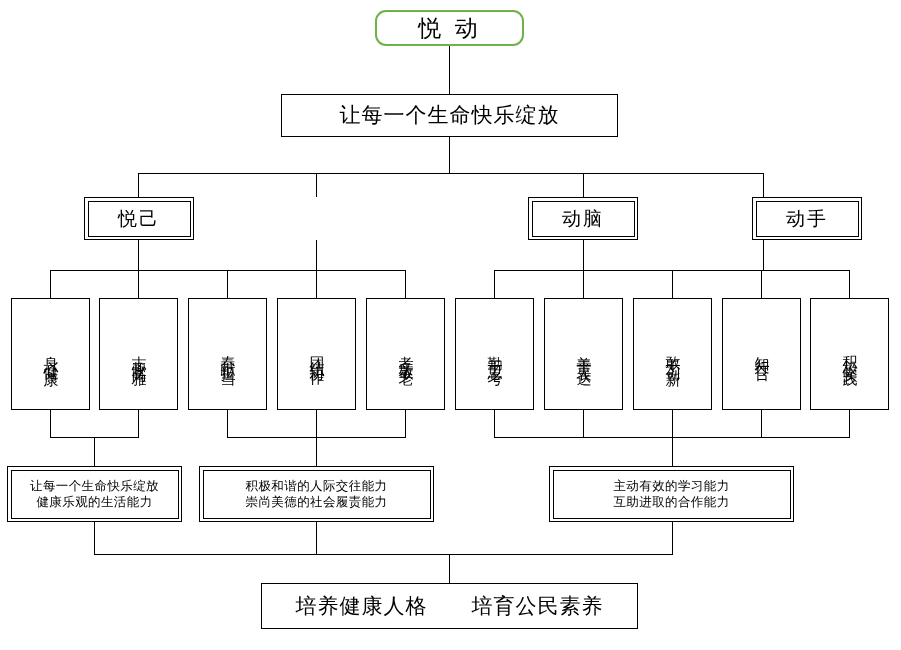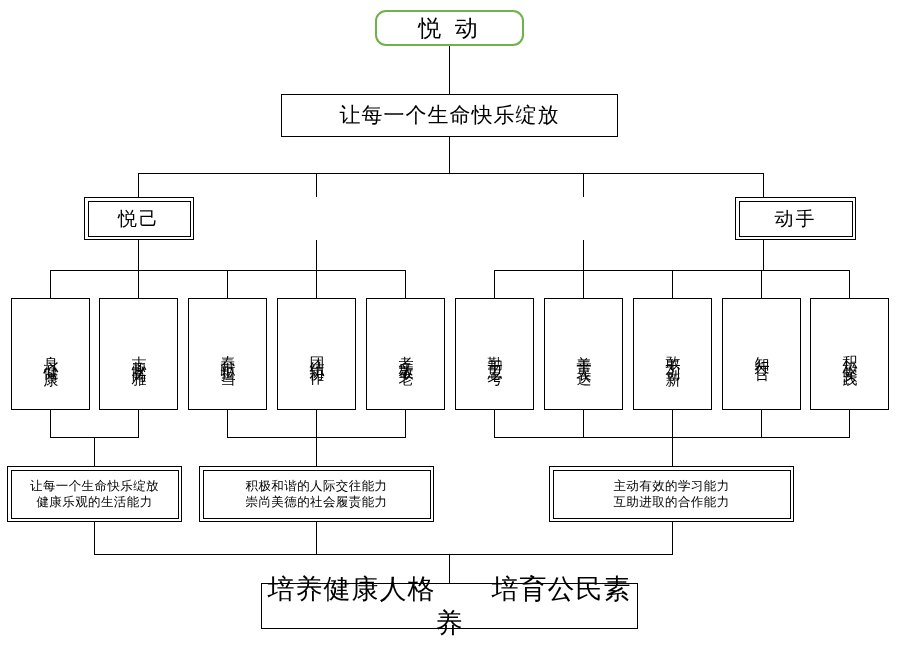--- a/index.html
+++ b/index.html
@@ -75,22 +75,23 @@
     text-orientation: upright;
     letter-spacing: 5px;
     line-height: 1;
     display: block;
   }
   .node-ability {
     font-size: 12.5px;
     letter-spacing: 0.4px;
   }
   .node-goal {
-    font-size: 27px;
+    font-size: 21px;
     letter-spacing: 1px;
+    text-align: right;
   }
   
   .ln {
     position: absolute;
     background: #000000;
   }
   .ln-v { width: 1.4px; }
   .ln-h { height: 1.4px; }
 </style>
 </head>
@@ -112,21 +113,24 @@
   <div class="ln ln-h" style="left:138px; top:173px; width:626px;"></div>
 
   <div class="ln ln-v" style="left:138px; top:173px; height:24px;"></div>
   <div class="ln ln-v" style="left:316px; top:173px; height:24px;"></div>
   <div class="ln ln-v" style="left:583px; top:173px; height:24px;"></div>
   <div class="ln ln-v" style="left:763px; top:173px; height:24px;"></div>
 
   <div class="node node-double node-pillar" style="left:84px; top:197px; width:110px; height:43px;">
     <span class="inner">悦己</span>
   </div>
-  <div class="node node-double node-pillar" style="left:735px; top:197px; width:121px; height:43px;">
+  <div class="node node-double node-pillar" style="left:528px; top:197px; width:110px; height:43px;">
+    <span class="inner">动脑</span>
+  </div>
+  <div class="node node-double node-pillar" style="left:752px; top:197px; width:110px; height:43px;">
     <span class="inner">动手</span>
   </div>
 
   <div class="ln ln-v" style="left:138px; top:240px; height:30px;"></div>
   <div class="ln ln-v" style="left:316px; top:240px; height:30px;"></div>
 
   <div class="ln ln-h" style="left:50px; top:270px; width:356px;"></div>
 
   <div class="ln ln-v" style="left:50px; top:270px; height:28px;"></div>
   <div class="ln ln-v" style="left:138px; top:270px; height:28px;"></div>

